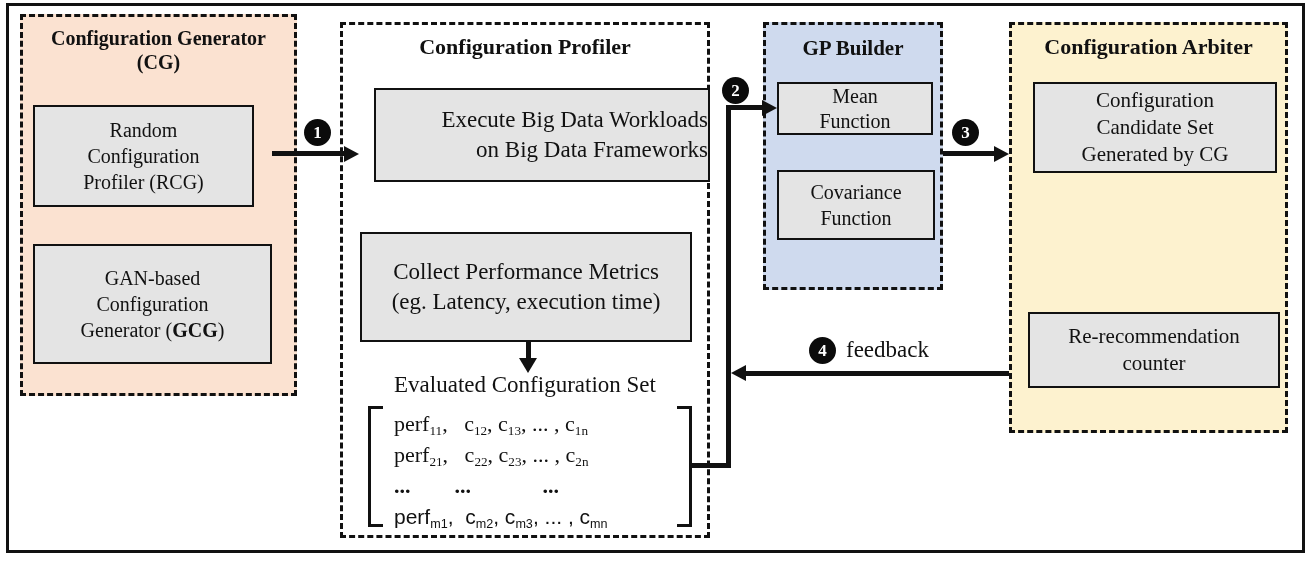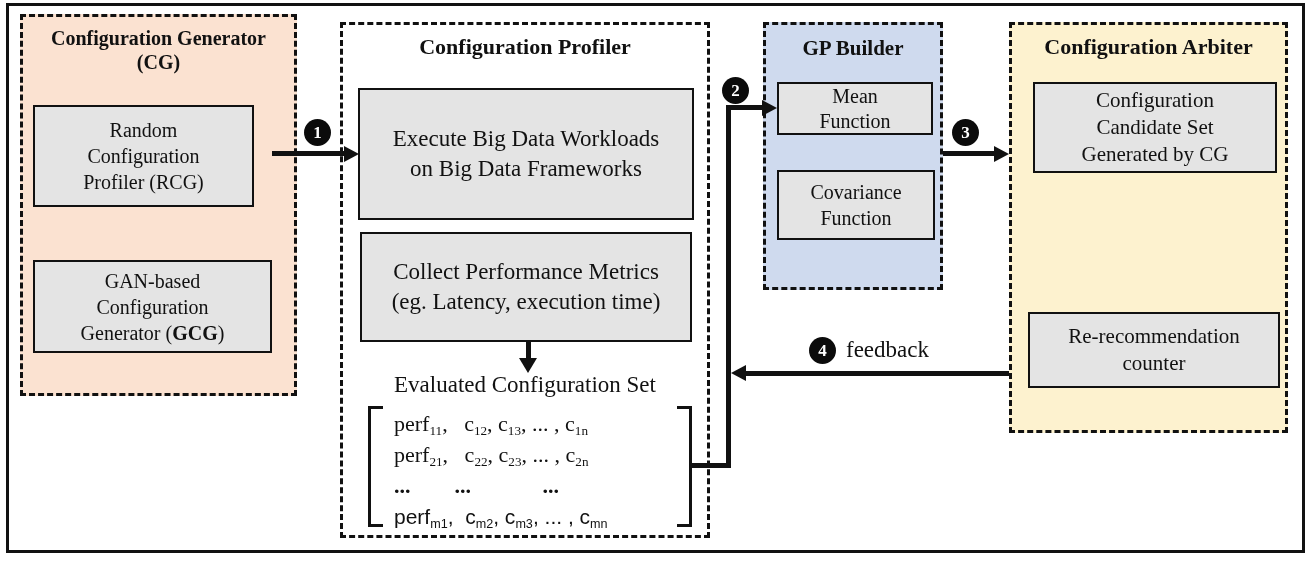--- a/index.html
+++ b/index.html
@@ -45,29 +45,29 @@
   <div class="abs panel" style="left:20px;top:14px;width:277px;height:382px;background:var(--cg_bg);"></div>
   <div class="abs panel-title" style="left:22px;top:26px;width:273px;font-size:20px;">
     <div>Configuration Generator</div>
     <div>(CG)</div>
   </div>
   <div class="abs gbox" style="left:33px;top:105px;width:221px;height:102px;font-size:20px;">
     <div>Random</div>
     <div>Configuration</div>
     <div>Profiler (RCG)</div>
   </div>
-  <div class="abs gbox" style="left:33px;top:260px;width:239px;height:93px;font-size:20px;">
+  <div class="abs gbox" style="left:33px;top:244px;width:239px;height:120px;font-size:20px;">
     <div>GAN-based</div>
     <div>Configuration</div>
     <div>Generator (<b>GCG</b>)</div>
   </div>
 
   <div class="abs panel" style="left:340px;top:22px;width:370px;height:516px;background:#fff;"></div>
   <div class="abs panel-title" style="left:342px;top:34px;width:366px;font-size:22px;">Configuration Profiler</div>
-  <div class="abs gbox" style="left:358px;top:88px;width:336px;height:132px;font-size:23px;">
+  <div class="abs gbox" style="left:374px;top:88px;width:336px;height:94px;font-size:23px;align-items:flex-end;">
     <div>Execute Big Data Workloads</div>
     <div>on Big Data Frameworks</div>
   </div>
   <div class="abs gbox" style="left:360px;top:232px;width:332px;height:110px;font-size:23px;">
     <div>Collect Performance Metrics</div>
     <div>(eg. Latency, execution time)</div>
   </div>
 
   <div class="abs vline" style="left:526px;top:342px;height:18px;"></div>
   <div class="abs ah-d" style="left:519px;top:358px;"></div>

